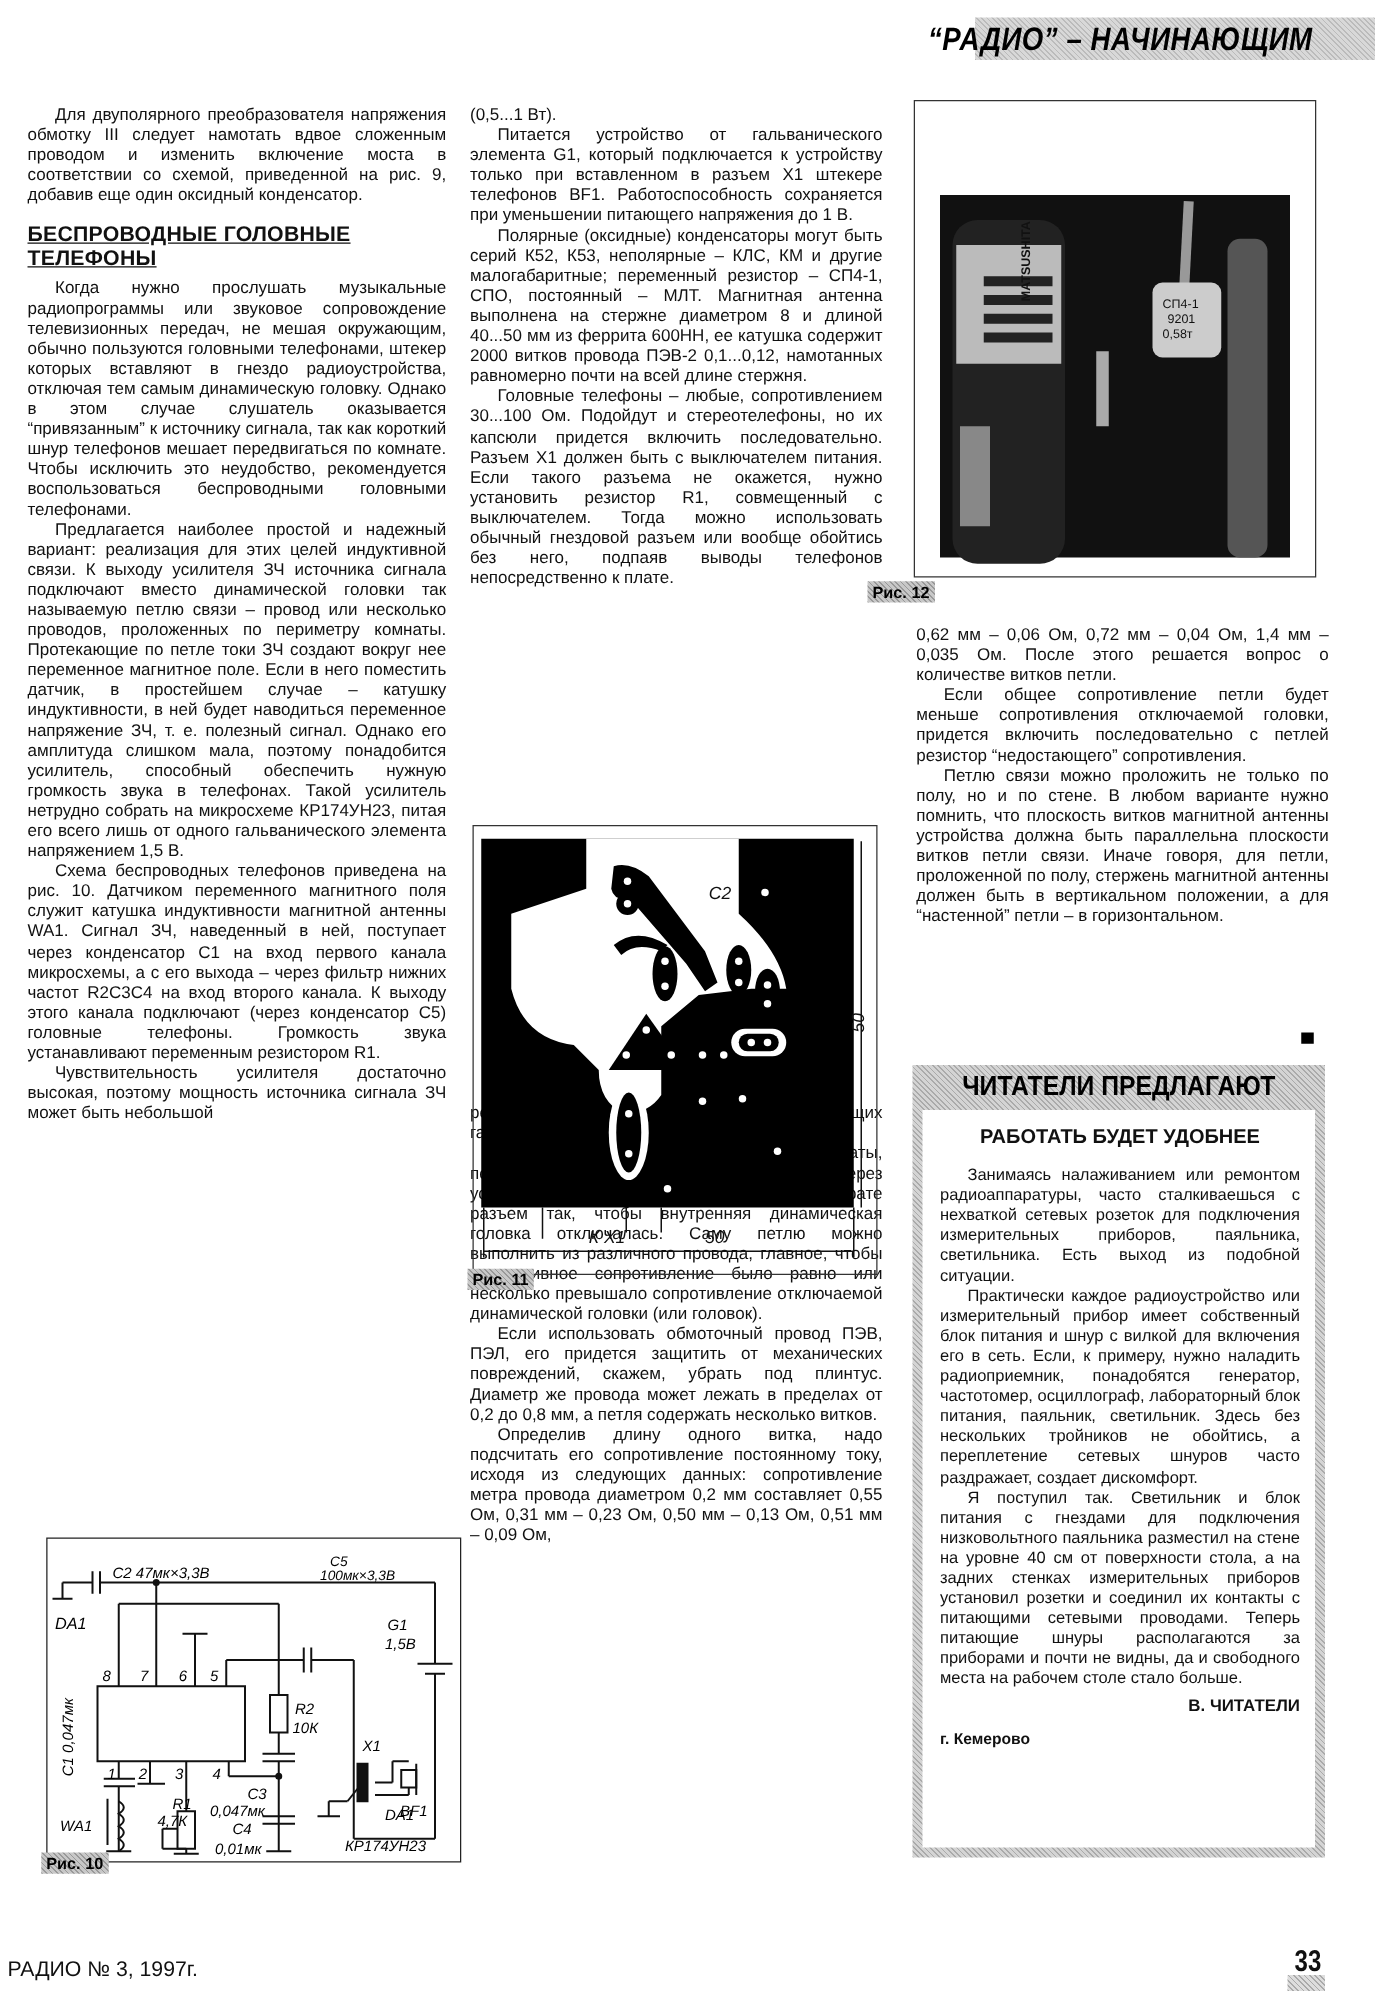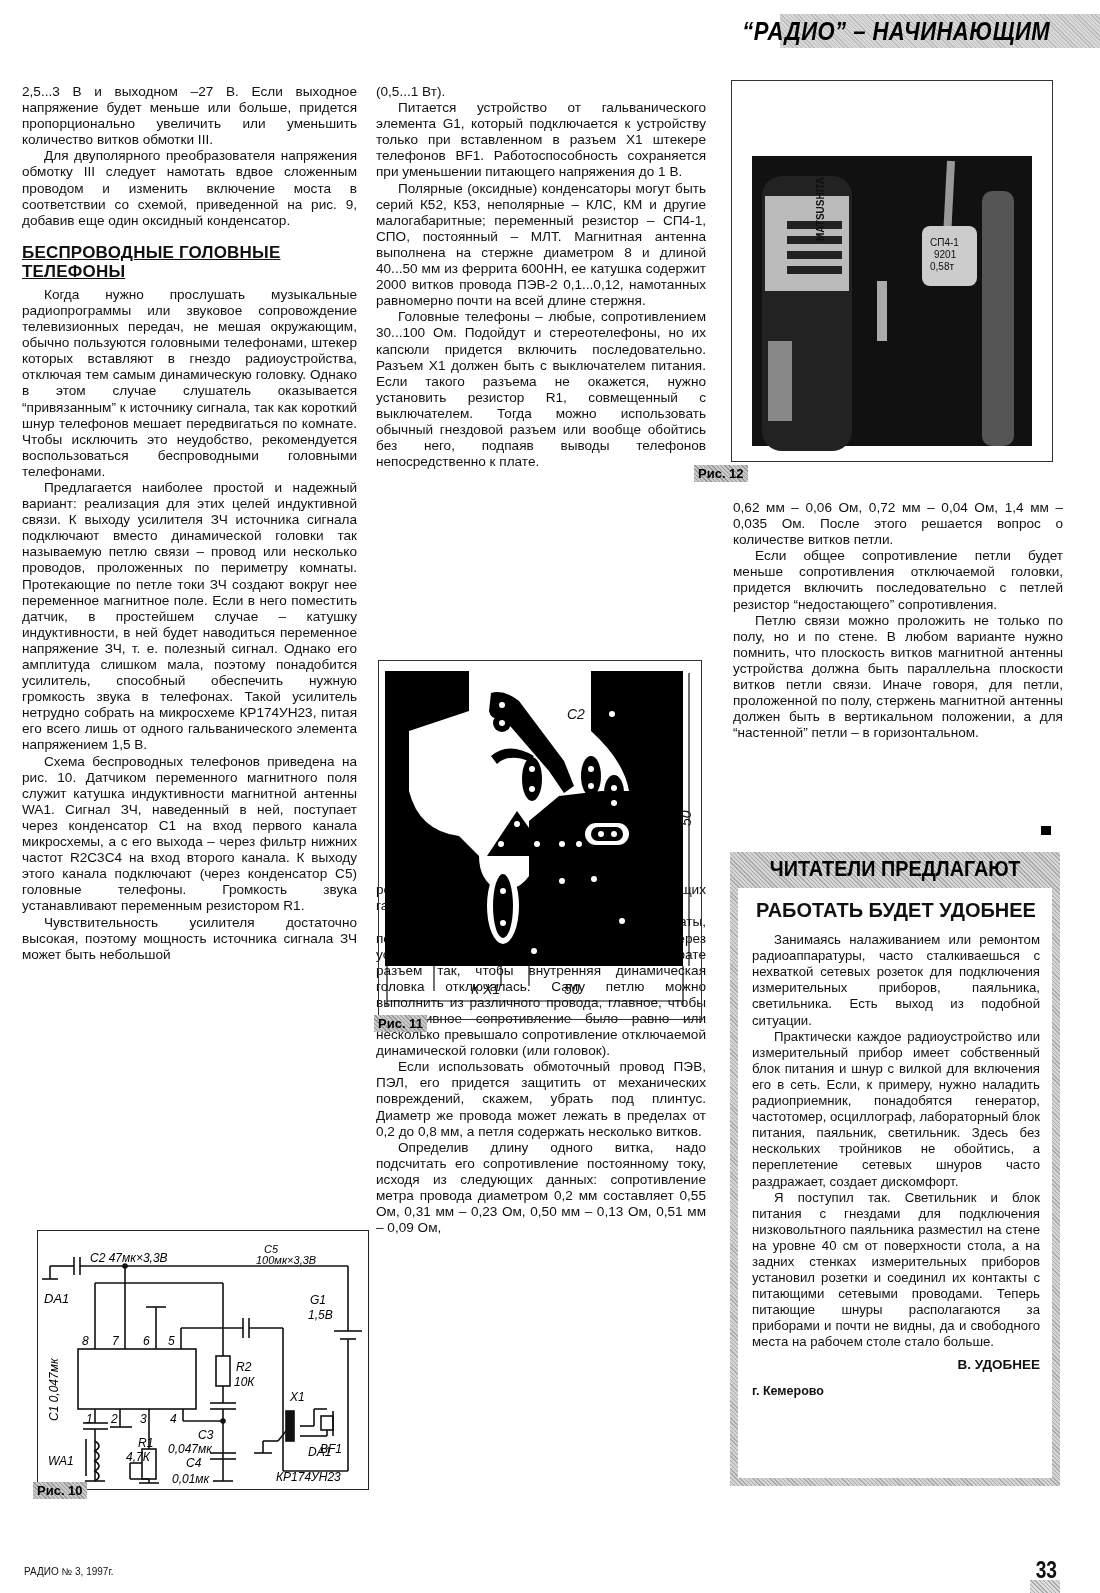--- a/index.html
+++ b/index.html
@@ -21,38 +21,37 @@
   #fig11 { position: absolute; left: 378px; top: 660px; width: 322px; height: 358px; border: 1.5px solid #333; }
   #fig11-label { position: absolute; left: 374px; top: 1015px; }
   
   #fig12 { position: absolute; left: 731px; top: 80px; width: 320px; height: 380px; border: 1.5px solid #333; background: #fff; }
   #fig12-label { position: absolute; left: 694px; top: 465px; }
   .end-mark { position: absolute; left: 1041px; top: 826px; width: 10px; height: 9px; background: #000; }
   
   #readers { position: absolute; left: 730px; top: 852px; width: 330px; height: 634px; background: repeating-linear-gradient(45deg,#aaa 0 1px,#d4d4d4 1px 3px); }
   #readers-inner { position: absolute; left: 8px; top: 36px; right: 8px; bottom: 8px; background: #fff; }
   #readers-head { position: absolute; left: 0; right: 0; top: 2px; text-align: center; font-weight: bold; font-size: 22px; line-height: 30px; transform: scaleX(0.9); color: #000; }
-  #readers-title { text-align: center; font-weight: bold; font-size: 20px; margin: 14px 0 14px 0; }
+  #readers-title { text-align: center; font-weight: bold; font-size: 16px; margin: 14px 0 14px 0; }
   #readers-body { position: absolute; left: 14px; right: 12px; top: 0; font-size: 13.2px; line-height: 16.1px; text-align: justify; }
   #readers-body p { margin: 0; text-indent: 22px; }
   #readers-author { text-align: right; font-weight: bold; font-size: 13.5px; margin-top: 6px; }
   #readers-city { font-weight: bold; font-size: 12.5px; margin-top: 10px; }
-  .footer-left { position: absolute; left: 24px; top: 1566px; font-size: 10px; }
+  .footer-left { position: absolute; left: 6px; top: 1566px; font-size: 17px; }
   .footer-page { position: absolute; right: 40px; top: 1556px; font-weight: bold; font-size: 24px; transform: scaleX(0.8); }
   .footer-page-bg { position: absolute; right: 40px; top: 1580px; width: 30px; height: 13px; background: repeating-linear-gradient(45deg,#aaa 0 1px,#ddd 1px 3px); }
   svg text { font-family: "Liberation Sans", sans-serif; font-style: italic; }
 </style>
 </head>
 <body>
 
 <div class="header-band"></div>
 <div class="header-title">“РАДИО” – НАЧИНАЮЩИМ</div>
 
 <div id="col1" class="col">
-  <p class="noindent">2,5...3 В и выходном –27 В. Если выходное напряжение будет меньше или больше, придется пропорционально увеличить или уменьшить количество витков обмотки III.</p>
   <p>Для двуполярного преобразователя напряжения обмотку III следует намотать вдвое сложенным проводом и изменить включение моста в соответствии со схемой, приведенной на рис. 9, добавив еще один оксидный конденсатор.</p>
   <div class="section-heading">БЕСПРОВОДНЫЕ ГОЛОВНЫЕ ТЕЛЕФОНЫ</div>
   <p>Когда нужно прослушать музыкальные радиопрограммы или звуковое сопровождение телевизионных передач, не мешая окружающим, обычно пользуются головными телефонами, штекер которых вставляют в гнездо радиоустройства, отключая тем самым динамическую головку. Однако в этом случае слушатель оказывается “привязанным” к источнику сигнала, так как короткий шнур телефонов мешает передвигаться по комнате. Чтобы исключить это неудобство, рекомендуется воспользоваться беспроводными головными телефонами.</p>
   <p>Предлагается наиболее простой и надежный вариант: реализация для этих целей индуктивной связи. К выходу усилителя ЗЧ источника сигнала подключают вместо динамической головки так называемую петлю связи – провод или несколько проводов, проложенных по периметру комнаты. Протекающие по петле токи ЗЧ создают вокруг нее переменное магнитное поле. Если в него поместить датчик, в простейшем случае – катушку индуктивности, в ней будет наводиться переменное напряжение ЗЧ, т. е. полезный сигнал. Однако его амплитуда слишком мала, поэтому понадобится усилитель, способный обеспечить нужную громкость звука в телефонах. Такой усилитель нетрудно собрать на микросхеме КР174УН23, питая его всего лишь от одного гальванического элемента напряжением 1,5 В.</p>
   <p>Схема беспроводных телефонов приведена на рис. 10. Датчиком переменного магнитного поля служит катушка индуктивности магнитной антенны WA1. Сигнал ЗЧ, наведенный в ней, поступает через конденсатор С1 на вход первого канала микросхемы, а с его выхода – через фильтр нижних частот R2C3C4 на вход второго канала. К выходу этого канала подключают (через конденсатор С5) головные телефоны. Громкость звука устанавливают переменным резистором R1.</p>
   <p>Чувствительность усилителя достаточно высокая, поэтому мощность источника сигнала ЗЧ может быть небольшой</p>
 </div>
 
 <div id="fig10">
   <svg width="330" height="258" viewBox="0 0 330 258">
@@ -281,21 +280,21 @@
 <div class="end-mark"></div>
 
 <div id="readers">
   <div id="readers-head">ЧИТАТЕЛИ ПРЕДЛАГАЮТ</div>
   <div id="readers-inner">
     <div id="readers-body">
       <div id="readers-title">РАБОТАТЬ БУДЕТ УДОБНЕЕ</div>
       <p>Занимаясь налаживанием или ремонтом радиоаппаратуры, часто сталкиваешься с нехваткой сетевых розеток для подключения измерительных приборов, паяльника, светильника. Есть выход из подобной ситуации.</p>
       <p>Практически каждое радиоустройство или измерительный прибор имеет собственный блок питания и шнур с вилкой для включения его в сеть. Если, к примеру, нужно наладить радиоприемник, понадобятся генератор, частотомер, осциллограф, лабораторный блок питания, паяльник, светильник. Здесь без нескольких тройников не обойтись, а переплетение сетевых шнуров часто раздражает, создает дискомфорт.</p>
       <p>Я поступил так. Светильник и блок питания с гнездами для подключения низковольтного паяльника разместил на стене на уровне 40 см от поверхности стола, а на задних стенках измерительных приборов установил розетки и соединил их контакты с питающими сетевыми проводами. Теперь питающие шнуры располагаются за приборами и почти не видны, да и свободного места на рабочем столе стало больше.</p>
-      <div id="readers-author">В. УДОБНЕЕ</div>
+      <div id="readers-author">В. ЧИТАТЕЛИ</div>
       <div id="readers-city">г. Кемерово</div>
     </div>
   </div>
 </div>
 
 <div class="footer-left">РАДИО № 3, 1997г.</div>
 <div class="footer-page-bg"></div>
 <div class="footer-page">33</div>
 
 </body></html>

